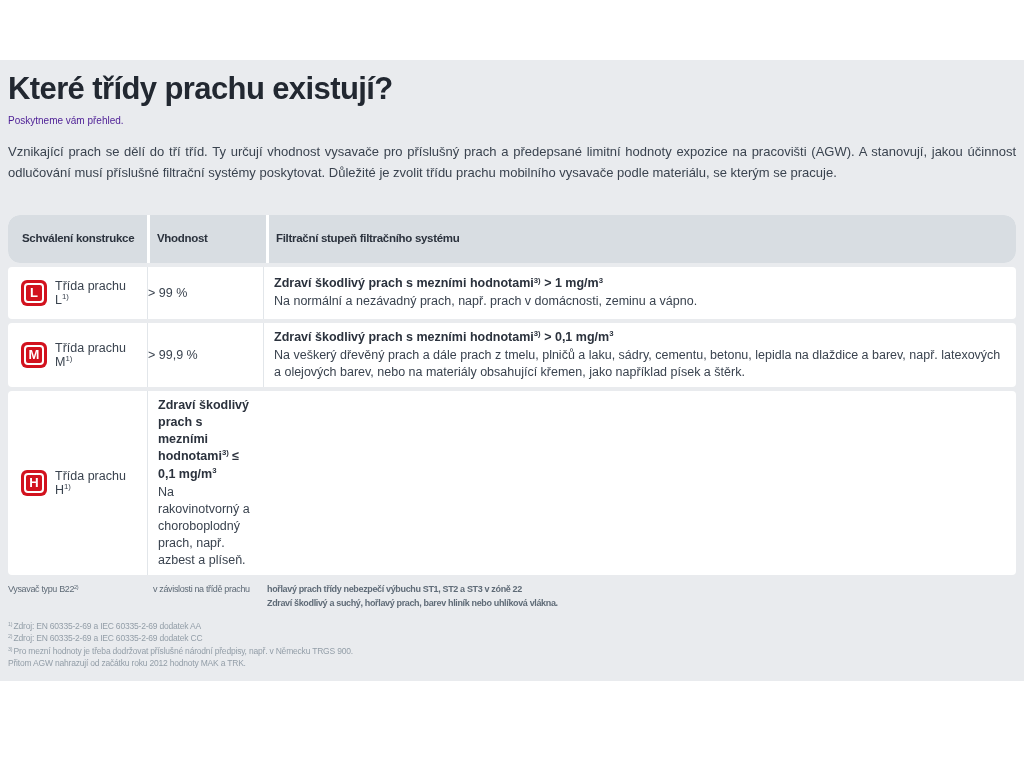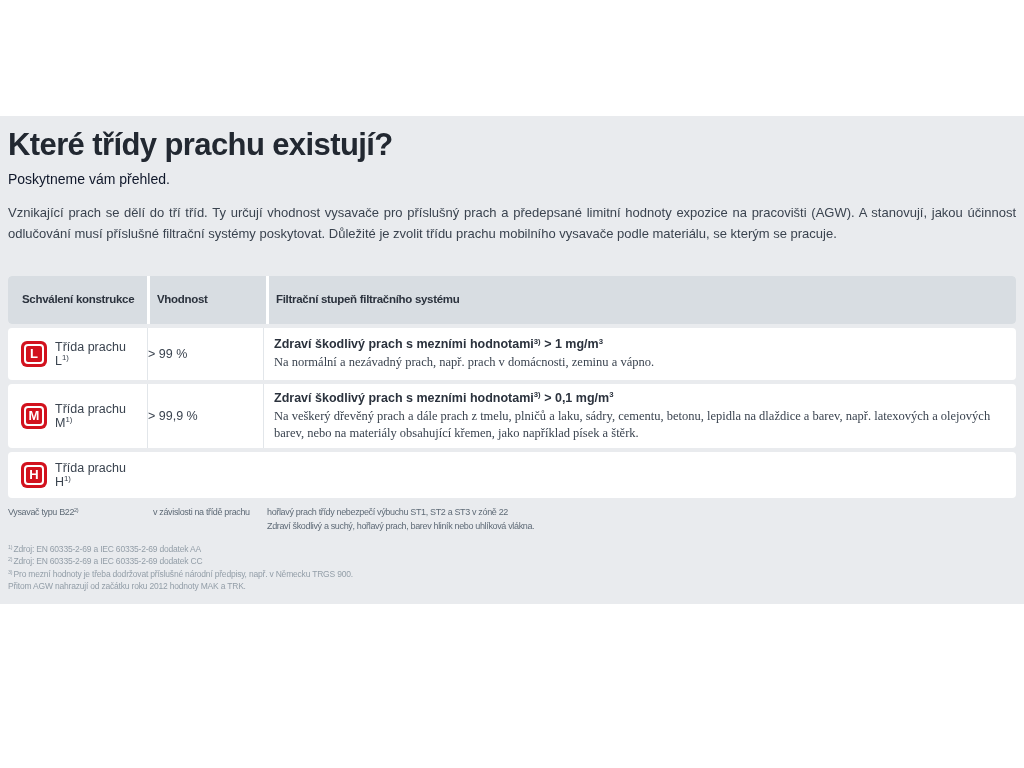--- a/index.html
+++ b/index.html
@@ -1,62 +1,62 @@
 <!DOCTYPE html>
 <html><head>
 <meta charset="utf-8">
 <style>
   * { margin:0; padding:0; box-sizing:border-box; }
   html,body { width:1024px; height:768px; background:#ffffff;
     font-family:"Liberation Sans", sans-serif; }
-  .band { margin-top:116px; background:#e9ebee; padding:10px 8px 10px 8px; }
+  .band { margin-top:60px; background:#e9ebee; padding:10px 8px 10px 8px; }
 
   .page-title { font-size:31px; font-weight:bold; color:#222831;
     letter-spacing:-0.6px; line-height:1.1; margin:2px 0 9px 0; }
-  .page-subtitle { font-size:14px; color:#0f172a; margin:0 0 15px 0; }
+  .page-subtitle { font-size:10px; color:#4c1d95; margin:0 0 15px 0; }
   .intro { font-size:13px; color:#3a434f; line-height:1.64;
     text-align:justify; margin:0 0 31px 0; }
 
   .thead { display:grid; grid-template-columns:139px 116px 1fr; column-gap:3px;
-    background:#ffffff; border-radius:4px; overflow:hidden; margin-bottom:4px; }
+    background:#ffffff; border-radius:12px; overflow:hidden; margin-bottom:4px; }
   .thead .hcell { background:#d8dde2; color:#2b323d; font-weight:bold;
     font-size:11.5px; letter-spacing:-0.3px; line-height:1.35;
     display:flex; align-items:center; min-height:48px; padding:6px 7px; }
   .thead .hcell.first { padding-left:14px; }
 
   .trow { display:grid; grid-template-columns:139px 116px 1fr;
     background:#ffffff; border-radius:4px; margin-bottom:4px;
     font-size:12.5px; color:#3a434f; }
   .trow .cell { display:flex; flex-direction:column; justify-content:center;
     padding:6px 10px; min-height:52px; }
   .trow .cell.c2, .trow .cell.c3 { border-left:1px solid #e2e6ea; }
   .trow .cell.c1 { flex-direction:row; align-items:center; gap:8px;
     padding-left:13px; padding-right:4px; }
   .trow .cell.c2 { padding-left:0; }
   .trow .limit { font-weight:bold; color:#2b323d; line-height:17px; }
-  .trow .desc { line-height:17px;font-family:Liberation Serif, serif; }
+  .trow .desc { line-height:17px; }
   .rowH { min-height:46px; }
   .rowH .cell { min-height:46px; }
 
   .badge { width:26px; height:26px; min-width:26px; background:#d2121e;
     border-radius:6px; position:relative; display:flex; align-items:center;
     justify-content:center; }
   .badge::before { content:""; position:absolute; inset:3px;
     border:2px solid #ffffff; border-radius:4px; }
   .badge .letter { position:relative; color:#ffffff; font-weight:bold;
     font-size:13px; line-height:1; background:#d2121e; padding:0 1px; }
 
   .sup { font-size:0.62em; vertical-align:baseline; position:relative; top:-0.55em; }
 
   .tfoot { display:grid; grid-template-columns:139px 116px 1fr;
     font-size:9px; letter-spacing:-0.35px; color:#5f6b77; margin-top:4px; }
   .tfoot .fcell { padding:3px 0 0 0; line-height:14px; }
   .tfoot .fc1 { padding-left:0; white-space:nowrap; }
   .tfoot .fc2 { padding-left:6px; white-space:nowrap; }
-  .tfoot .fc3 { padding-left:4px; }
+  .tfoot .fc3 { padding-left:4px;font-weight:bold; }
 
   .footnotes { margin-top:11px; font-size:8.5px; letter-spacing:-0.2px;
     color:#939ea8; line-height:11.5px; }
   .footnote { display:block; }
 </style>
 </head>
 <body>
 
 <div class="band">
 
@@ -102,20 +102,24 @@
     </div>
   </div>
 
   <div class="trow rowH">
     <div class="cell c1">
       <span class="badge">
           <span class="letter">H</span>
         </span>
       <span><span>Třída prachu H</span><span class="sup">1)</span></span>
     </div>
+    <div class="cell c3">
+      <div class="limit"><span>Zdraví škodlivý prach s mezními hodnotami</span><span class="sup">3)</span><span> ≤ 0,1 mg/m</span><span class="sup">3</span></div>
+      <div class="desc">Na rakovinotvorný a choroboplodný prach, např. azbest a plíseň.</div>
+    </div>
   </div>
 
   <div class="tfoot">
     <div class="fcell fc1"><span>Vysavač typu B22</span><span class="sup">2)</span></div>
     <div class="fcell fc2">v závislosti na třídě prachu</div>
     <div class="fcell fc3">
       <div>hořlavý prach třídy nebezpečí výbuchu ST1, ST2 a ST3 v zóně 22</div>
       <div>Zdraví škodlivý a suchý, hořlavý prach, barev hliník nebo uhlíková vlákna.</div>
     </div>
   </div>

